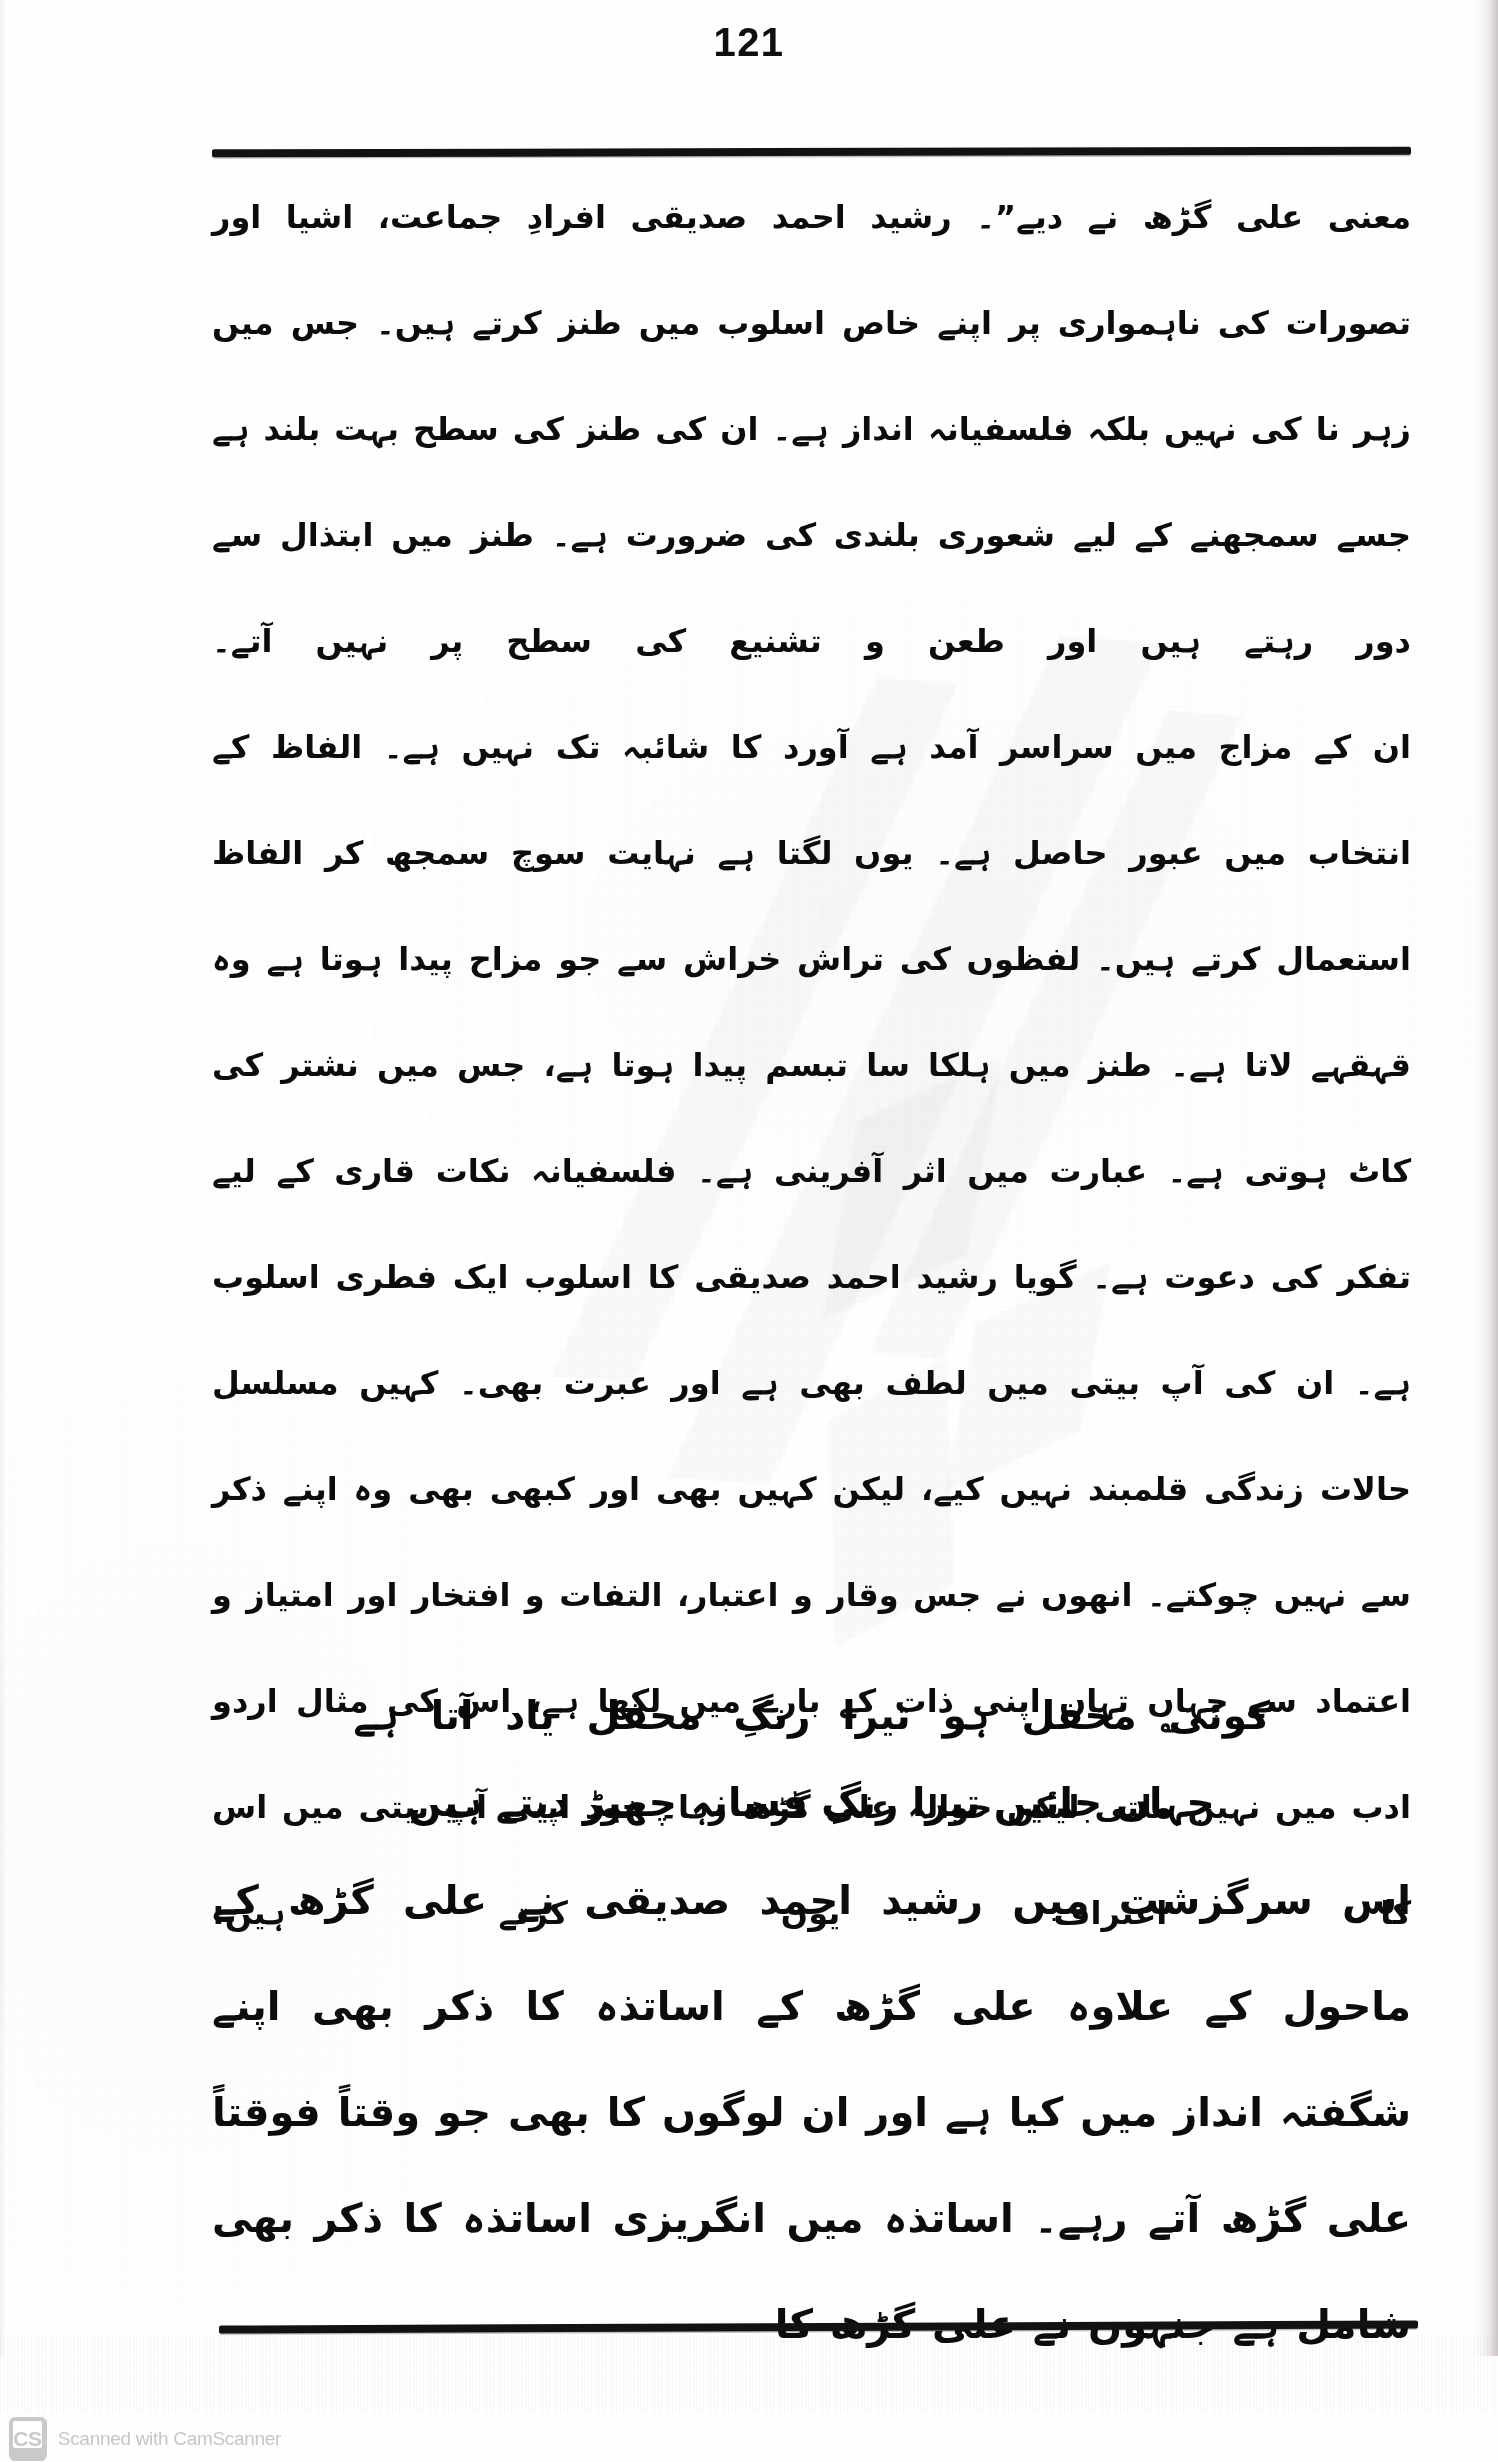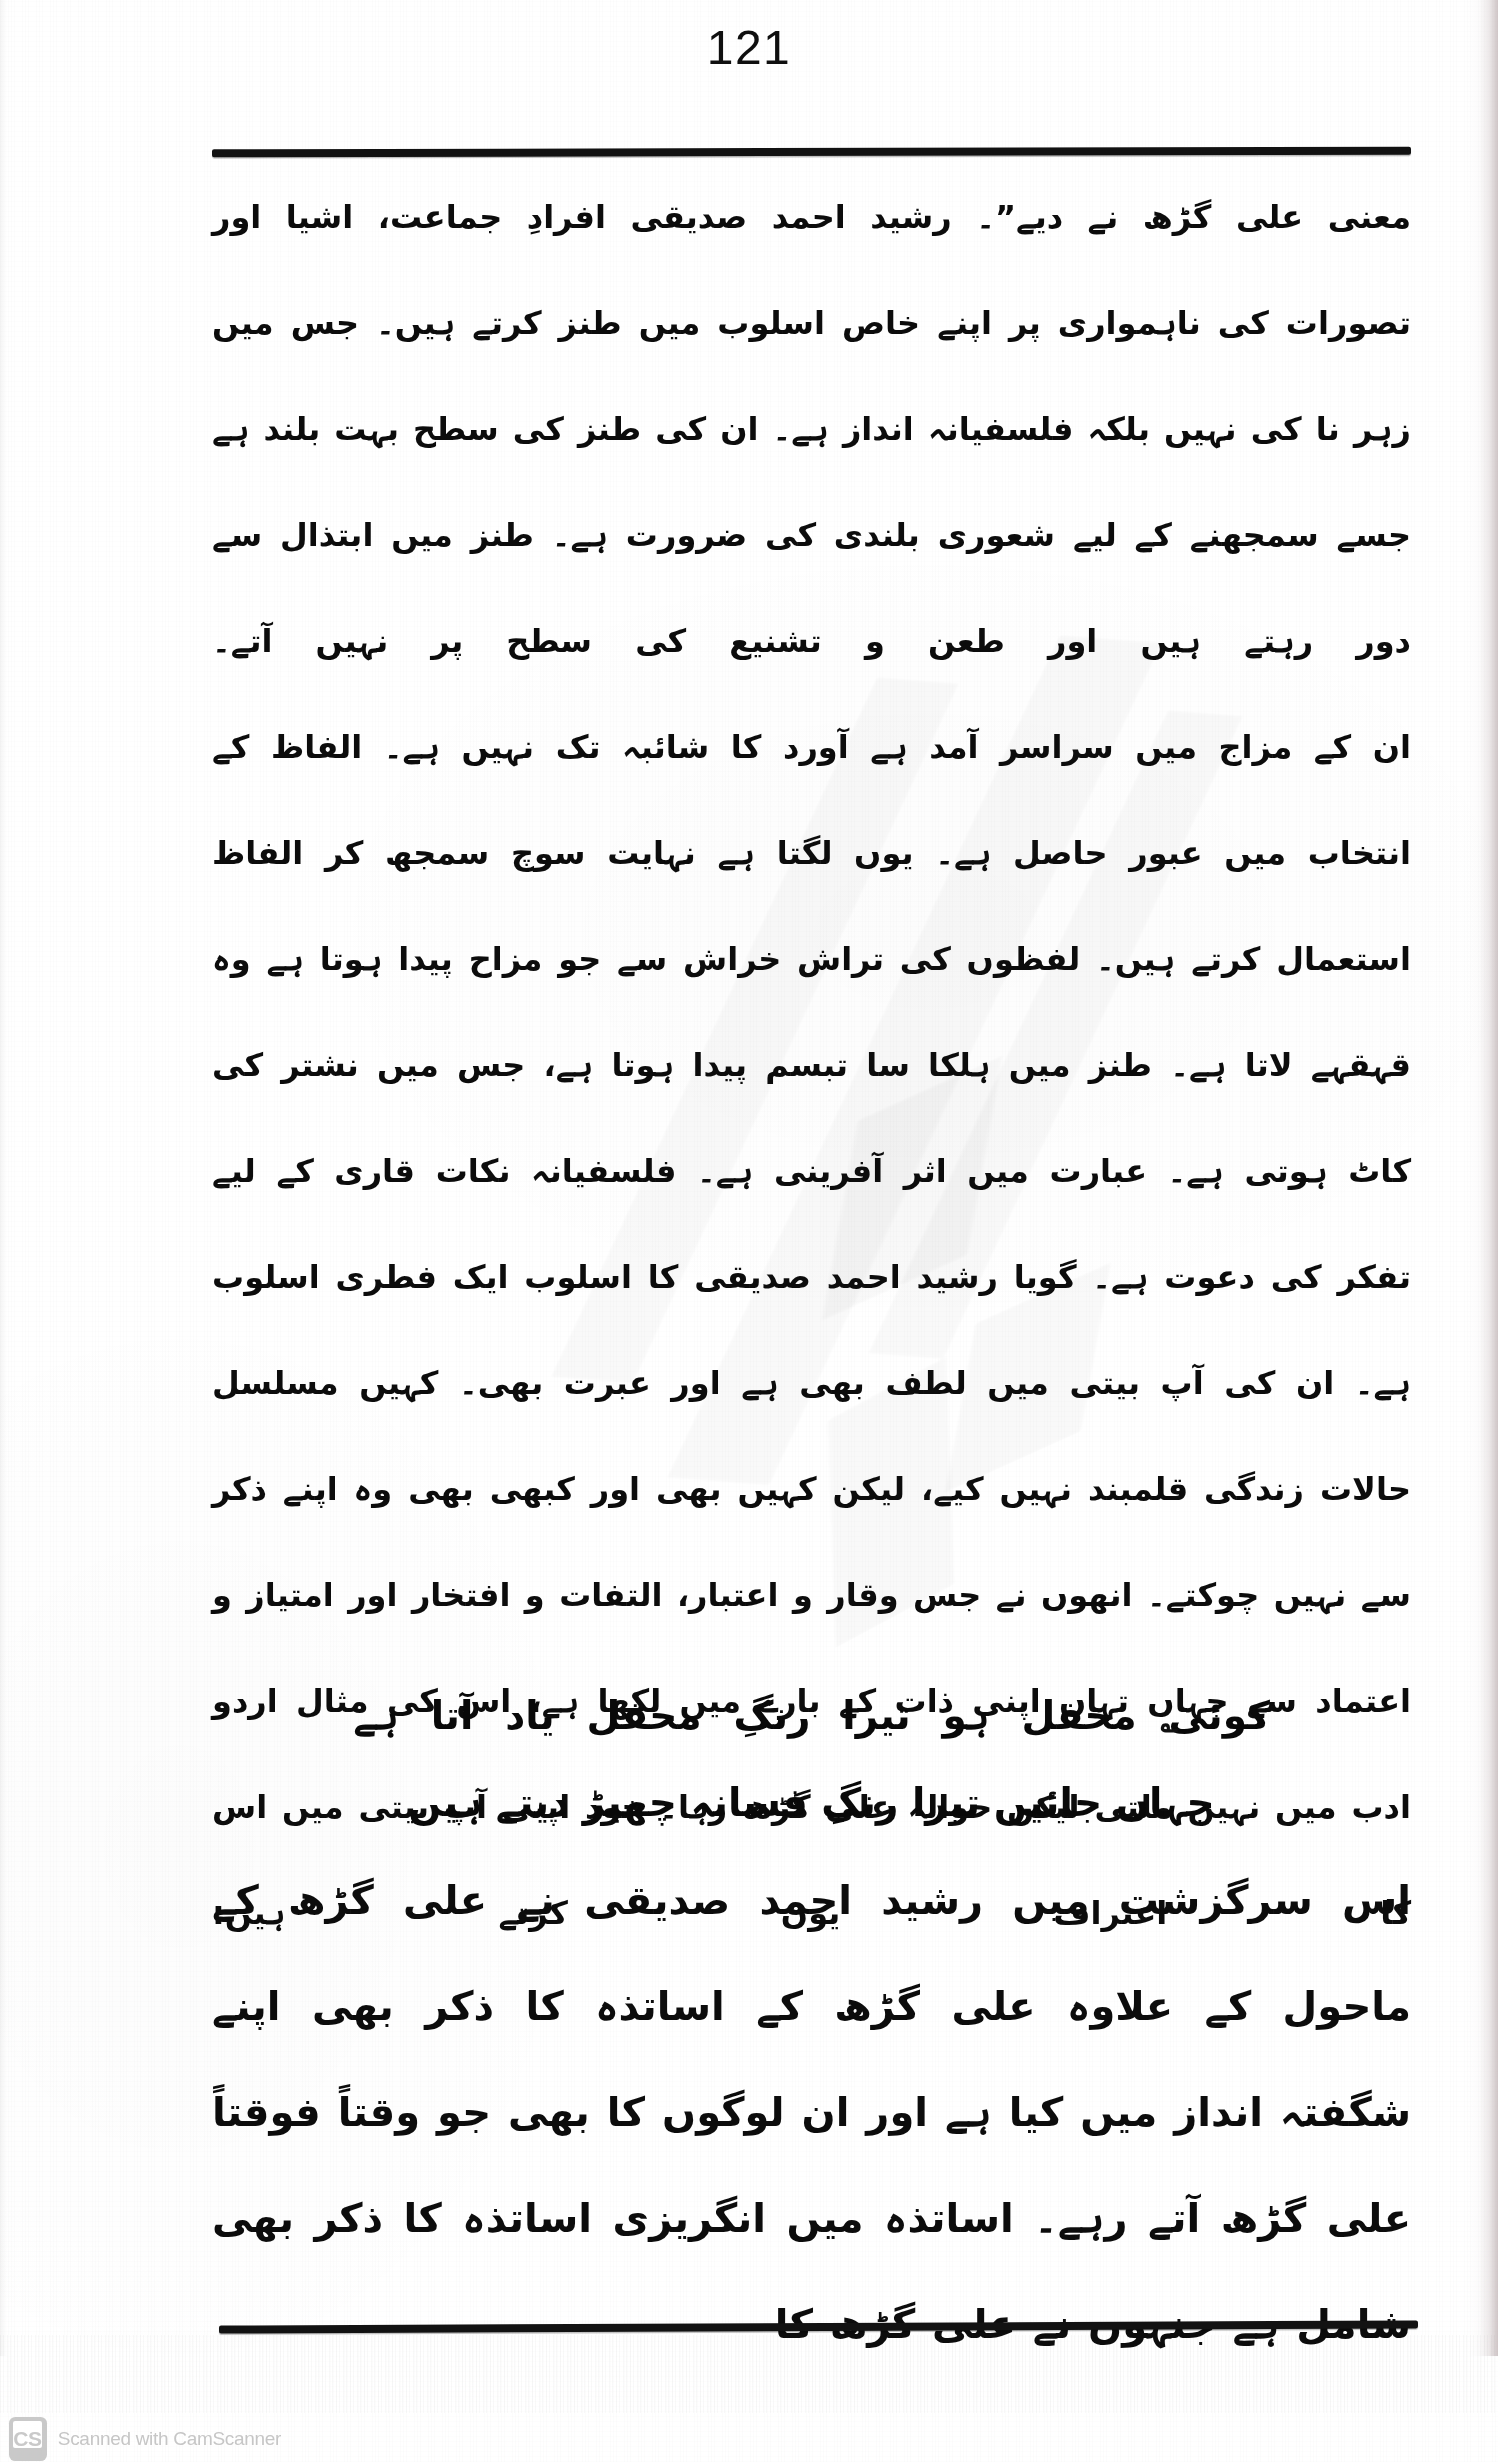--- a/index.html
+++ b/index.html
@@ -83,22 +83,22 @@
   }
 
   
   .page-number {
     position: absolute;
     top: 20px;
     left: 0;
     width: 1498px;
     text-align: center;
     font-family: "Liberation Sans", sans-serif;
-    font-size: 48px;
-    font-weight: 400;
+    font-size: 40px;
+    font-weight: 700;
     color: #0f0f0f;
     letter-spacing: 1.4px;
   }
 
   
   .rule-top {
     position: absolute;
     top: 148px;
     left: 212px;
     width: 1199px;

